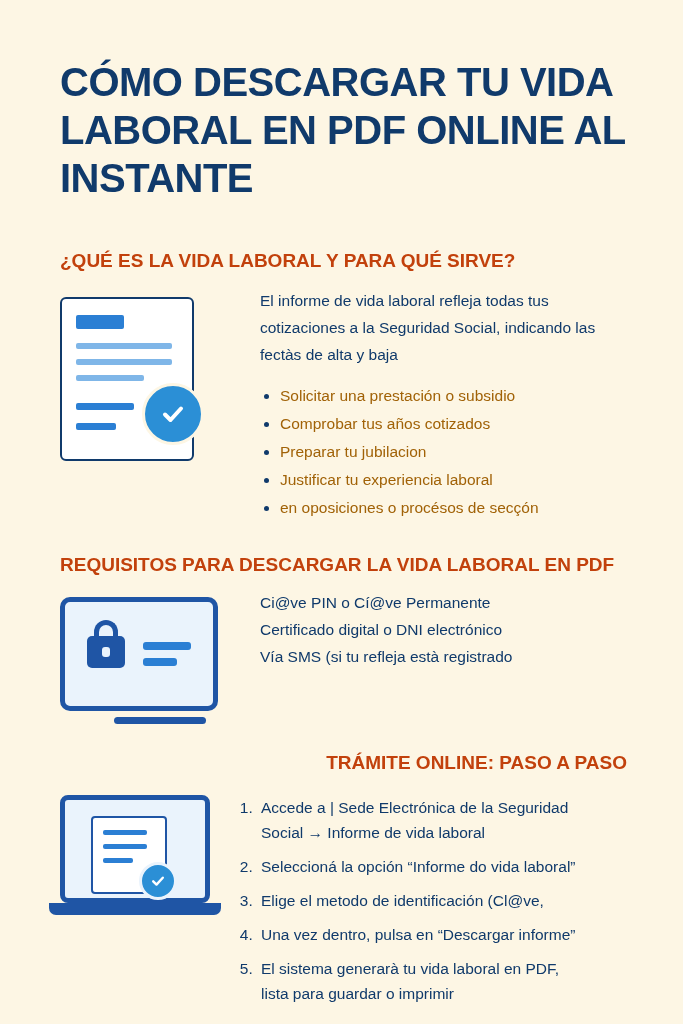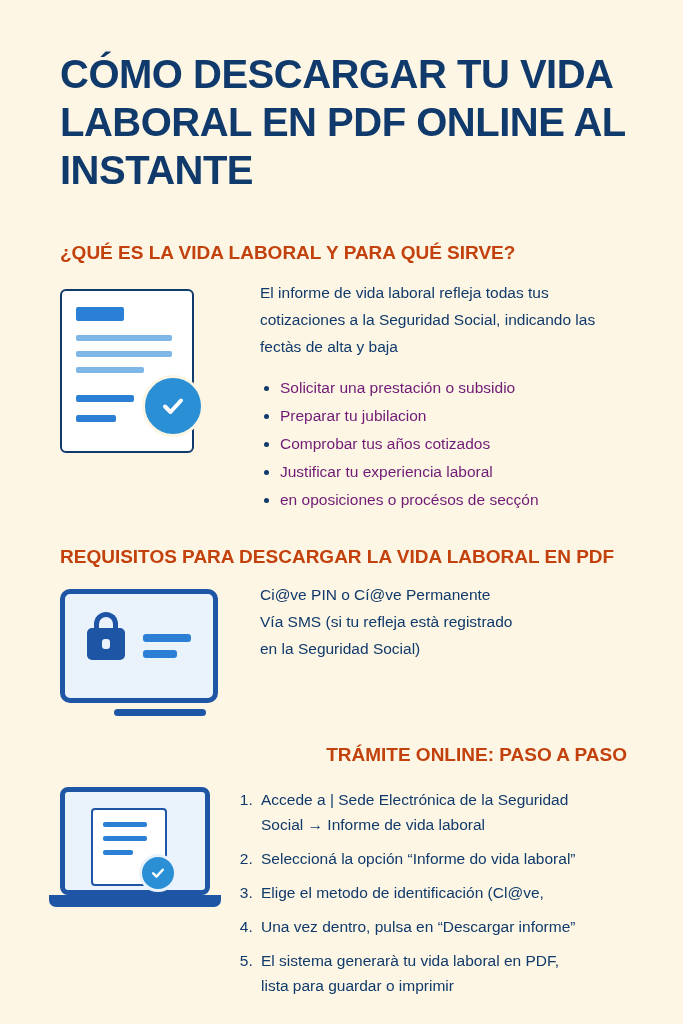--- a/index.html
+++ b/index.html
@@ -12,21 +12,21 @@
     background: #FDF6E4;
     font-family: "Liberation Sans", sans-serif;
     color: #123A6B;
     overflow: hidden;
     position: relative;
   }
   .page {
     width: 683px;
     height: 980px;
     box-sizing: border-box;
-    padding: 32px 56px 0 60px;
+    padding: 40px 56px 0 60px;
     position: relative;
   }
   h1.title {
     font-size: 40px;
     line-height: 48px;
     font-weight: bold;
     letter-spacing: -0.5px;
     color: #103A6B;
     margin: 18px 0 0 0;
     text-transform: uppercase;
@@ -55,21 +55,21 @@
   ul.bullets {
     list-style: none;
     margin: 14px 0 0 0;
     padding: 0;
   }
   ul.bullets li {
     position: relative;
     padding-left: 20px;
     font-size: 15.5px;
     line-height: 28px;
-    color: #701a75;
+    color: #a16207;
   }
   ul.bullets li::before {
     content: "";
     position: absolute;
     left: 4px;
     top: 12px;
     width: 5px;
     height: 5px;
     border-radius: 50%;
     background: #103A6B;
@@ -247,22 +247,22 @@
             <path d="M7 15.5 L12.5 21 L23 9.5" fill="none" stroke="#FFFFFF" stroke-width="4" stroke-linecap="round" stroke-linejoin="round"></path>
           </svg>
         </div>
       </div>
     </div>
 
     <div style="flex:1 1 auto;">
       <div class="body-text">El informe de vida laboral refleja todas tus cotizaciones a la Seguridad Social, indicando las fectàs de alta y baja</div>
       <ul class="bullets">
         <li>Solicitar una prestación o subsidio</li>
+        <li>Comprobar tus años cotizados</li>
         <li>Preparar tu jubilacion</li>
-        <li>Comprobar tus años cotizados</li>
         <li>Justificar tu experiencia laboral</li>
         <li style="padding-left:20px;">en oposiciones o procésos de secçón</li>
       </ul>
     </div>
   </div>
 
   <h2 class="section-head" style="margin-top:30px;">REQUISITOS PARA DESCARGAR LA VIDA LABORAL EN PDF</h2>
 
   <div class="row" style="margin-top:12px;">
     <div class="art" style="width:200px;">
@@ -270,22 +270,22 @@
         <div class="lock-shackle"></div>
         <div class="lock-body"></div>
         <div class="mline" style="top:40px; width:48px; height:8px;"></div>
         <div class="mline" style="top:56px; width:34px; height:8px;"></div>
       </div>
       <div class="monitor-stand"></div>
     </div>
 
     <div style="flex:1 1 auto;">
       <div class="body-text">Ci@ve PIN o Cí@ve Permanente</div>
+      <div class="body-text">Certificado digital o DNI electrónico</div>
       <div class="body-text">Vía SMS (si tu refleja està registrado</div>
-      <div class="body-text">en la Seguridad Social)</div>
     </div>
   </div>
 
   <h2 class="section-head" style="margin-top:26px;text-align:right;">TRÁMITE ONLINE: PASO A PASO</h2>
 
   <div class="row" style="margin-top:10px;">
     <div class="art" style="width:175px;">
       <div class="laptop">
         <div class="laptop-screen">
           <div class="lp-doc">

